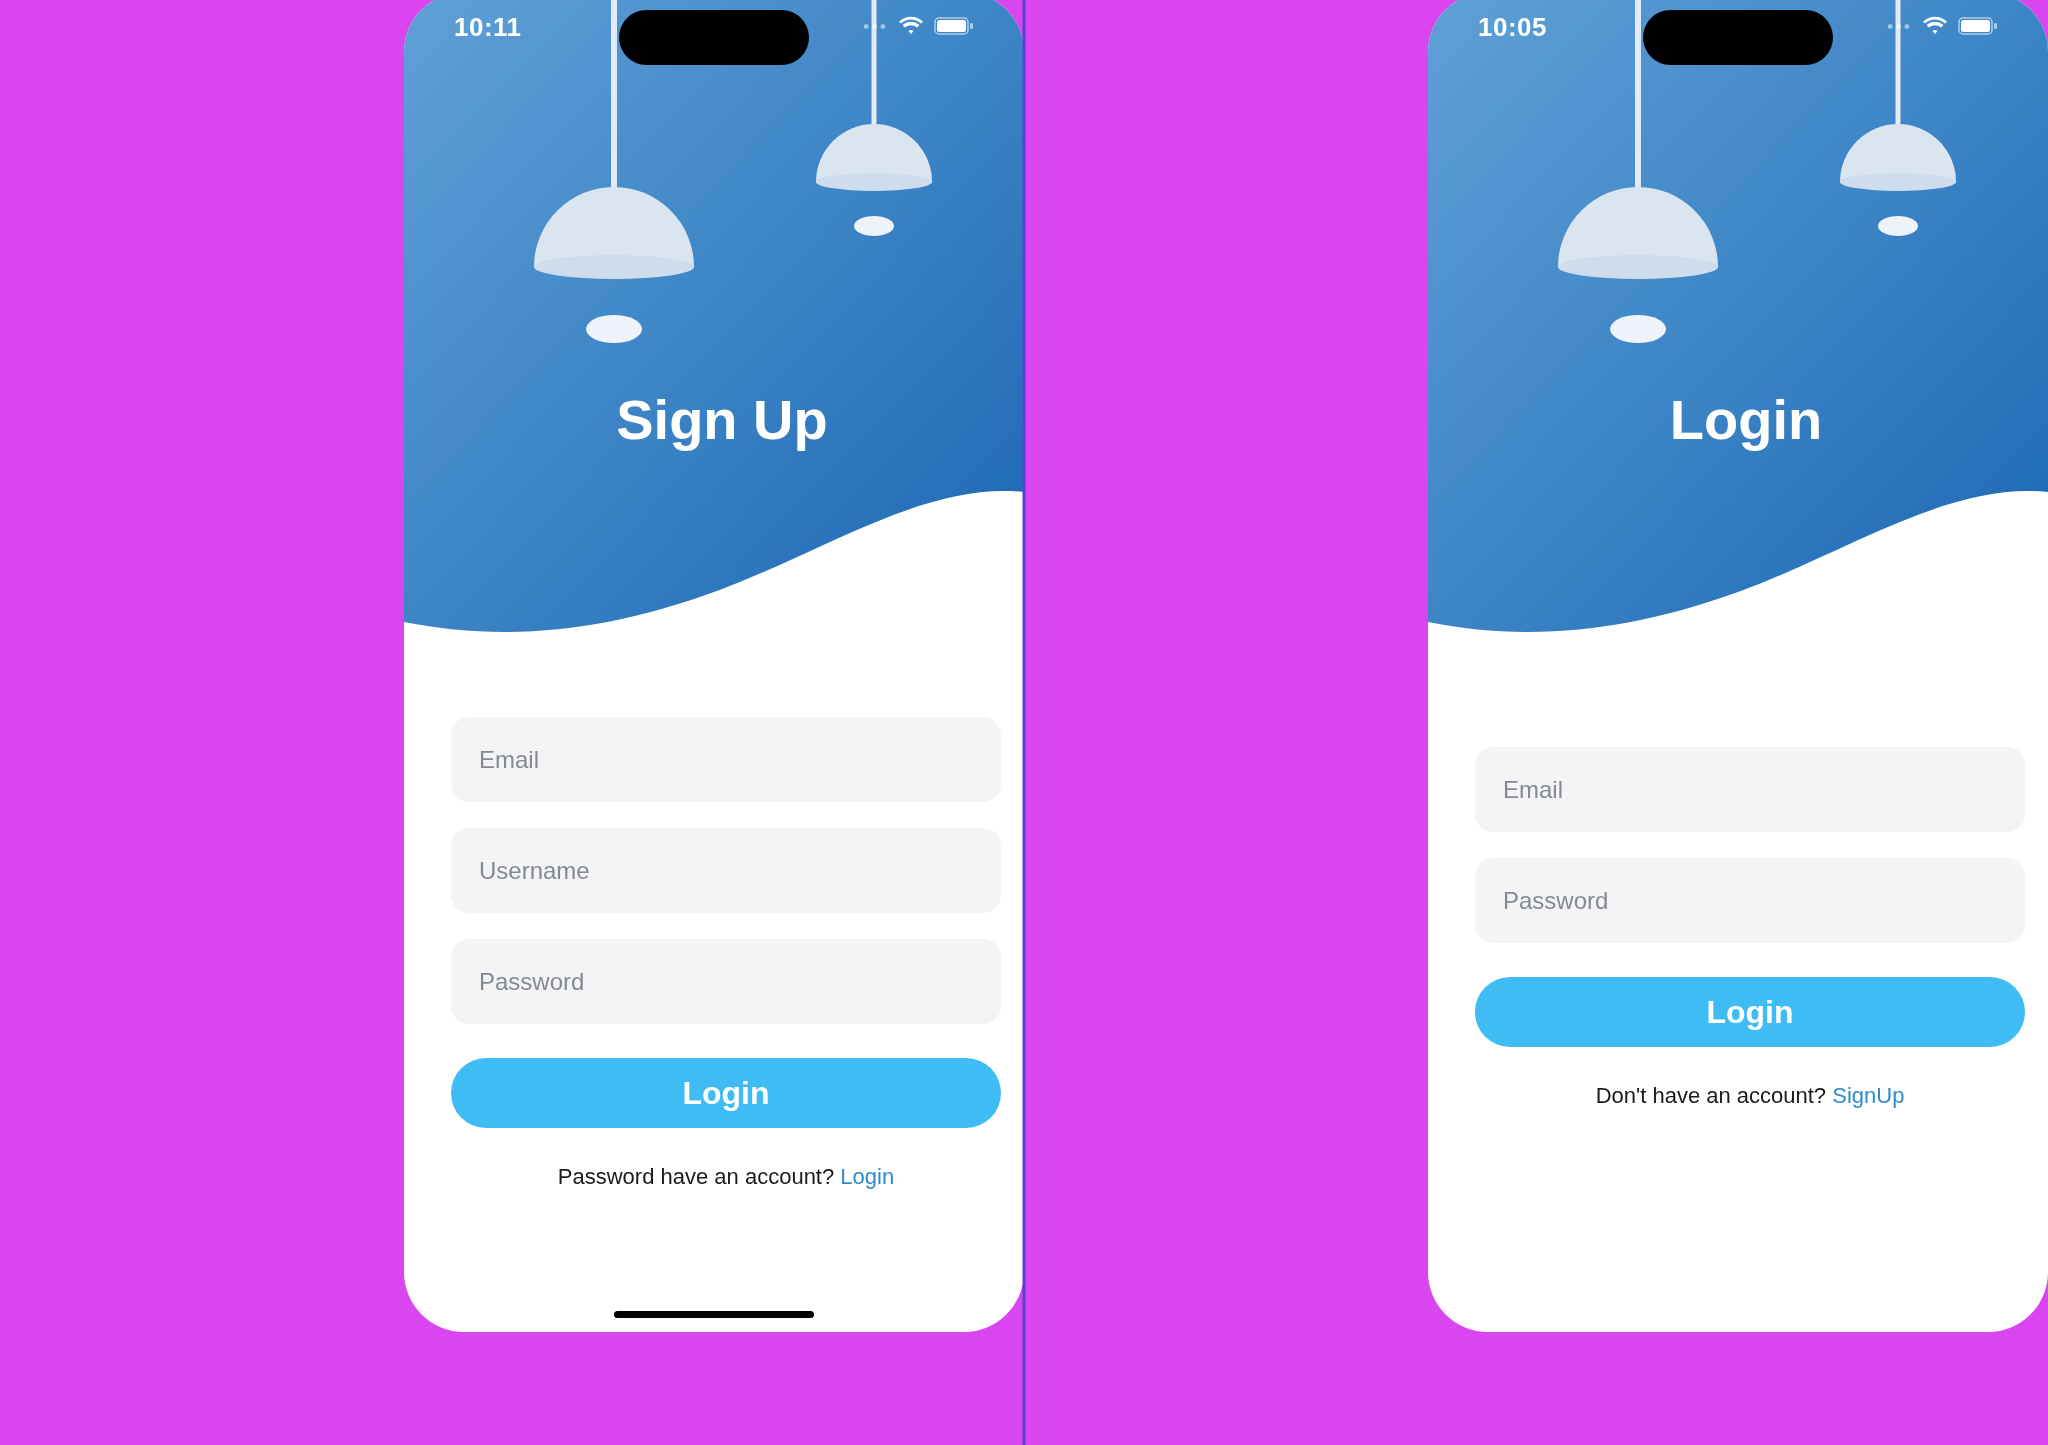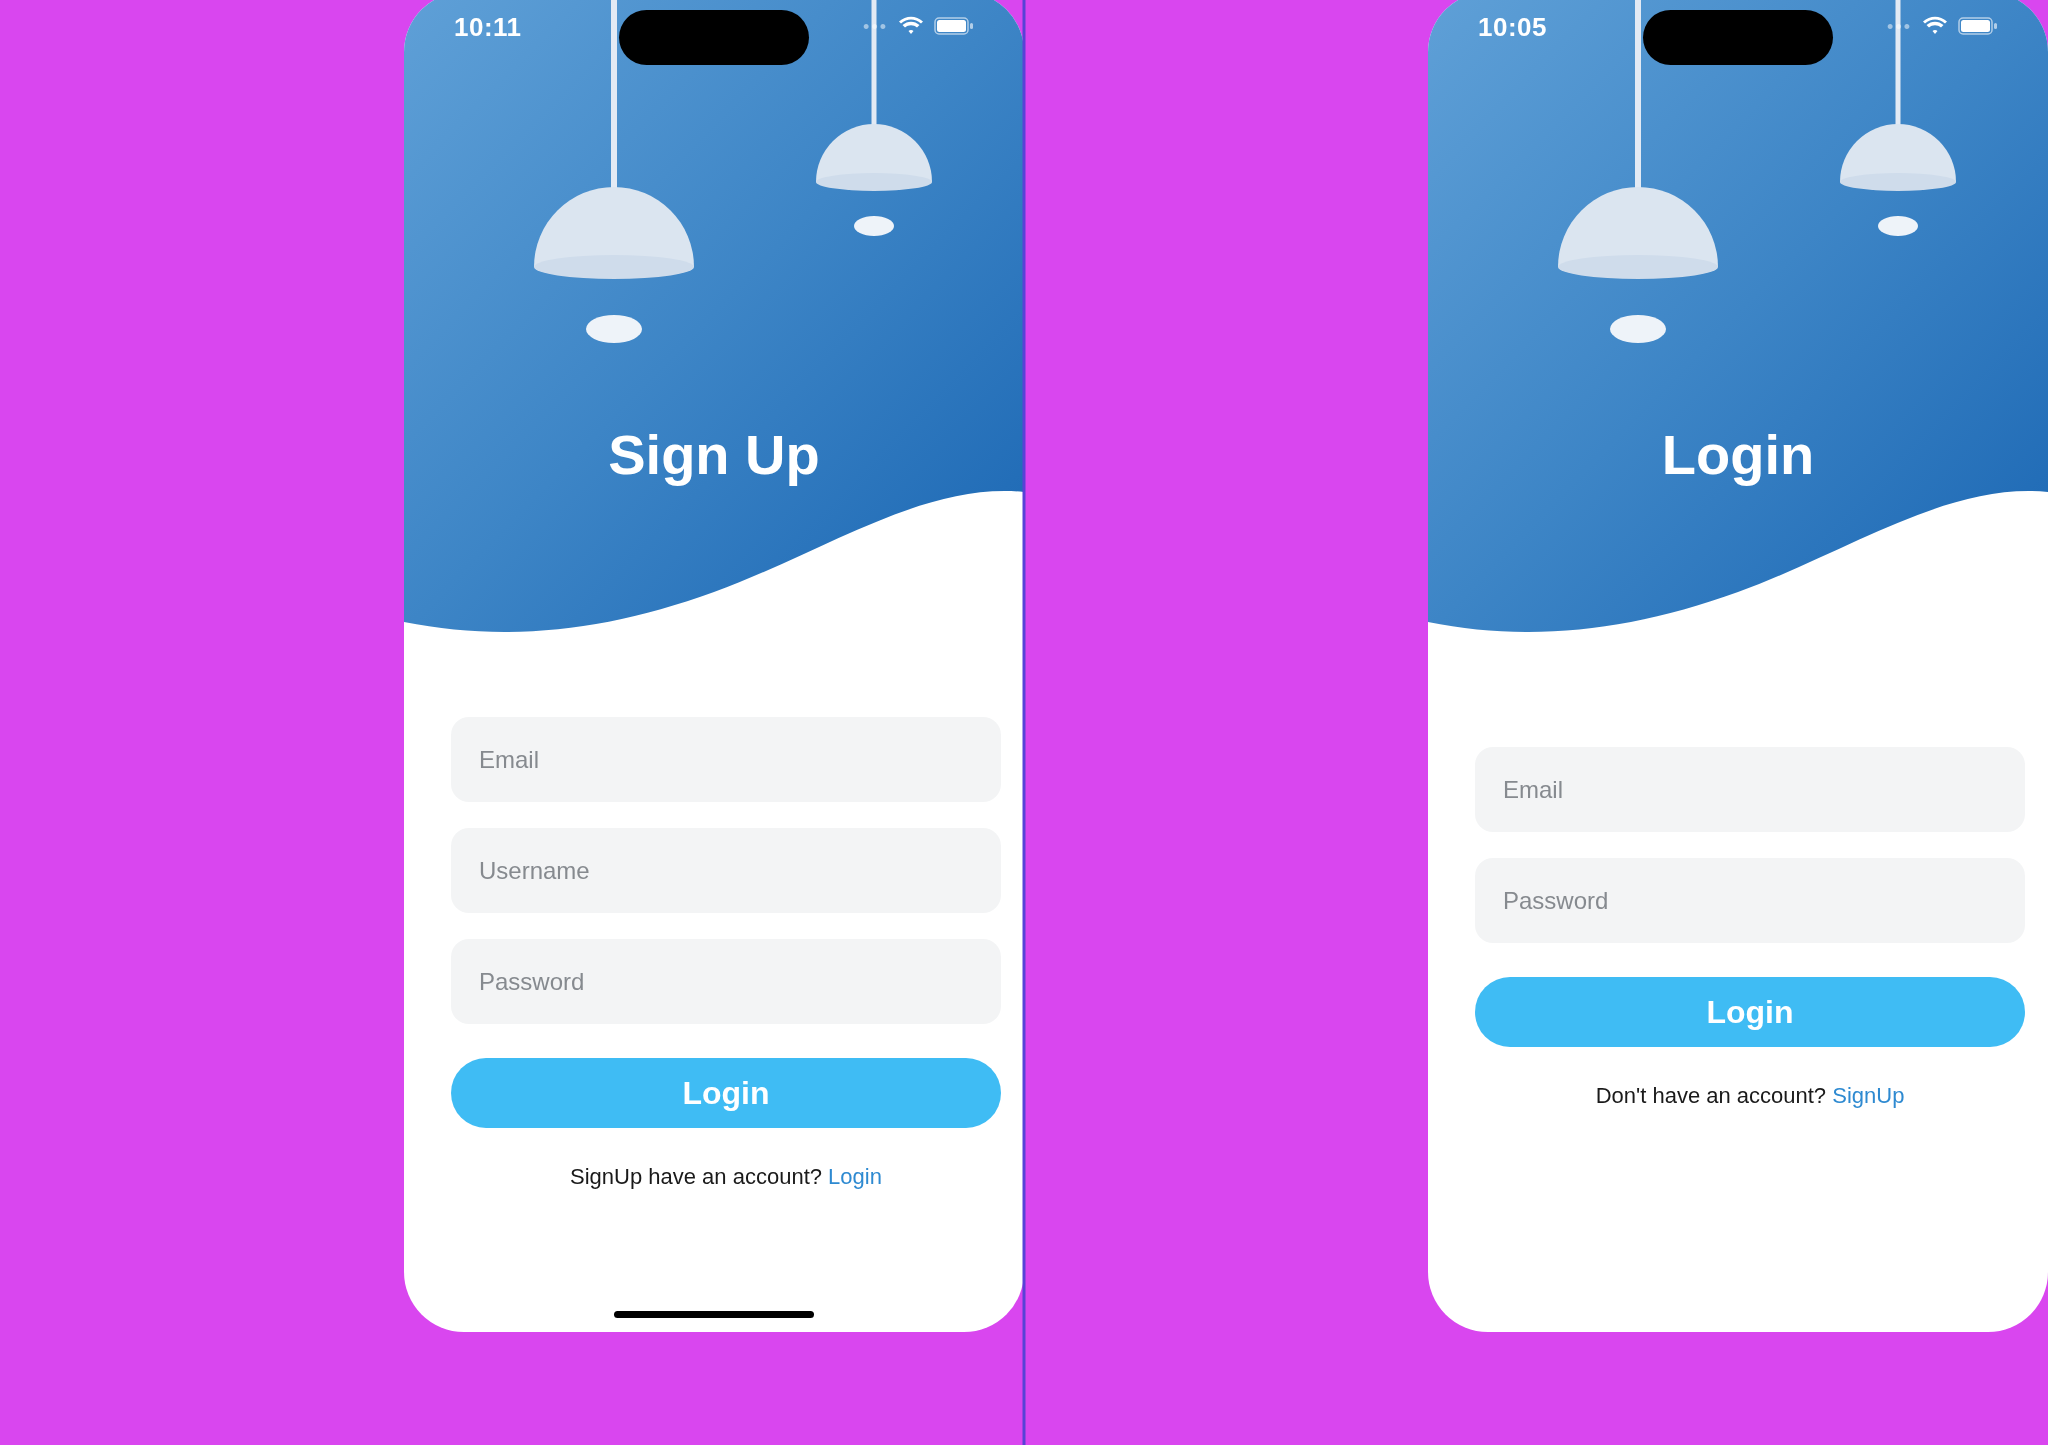--- a/index.html
+++ b/index.html
@@ -128,28 +128,27 @@
     }
 
     .lamp {
       position: absolute;
       z-index: 10;
     }
 
     .page-title {
       position: absolute;
       top: 395px;
-      left: 0;
+      left: 8px;
       width: 100%;
       text-align: center;
       font-size: 56px;
       font-weight: 700;
       color: #ffffff;
       z-index: 12;
-      margin-top: 35px;
     }
 
     .form-container {
       position: absolute;
       top: 725px;
       left: 12px;
       width: 100%;
       padding: 0 35px;
       z-index: 5;
     }
@@ -273,21 +272,21 @@
       </div>
 
       <h1 class="page-title">Sign Up</h1>
 
       <div class="form-container">
         <input class="input-field" type="text" placeholder="Email" style="">
         <input class="input-field" type="text" placeholder="Username" style="">
         <input class="input-field" type="password" placeholder="Password" style="">
         <button class="primary-button">Login</button>
         <div class="footer-text">
-          <span>SignUp have an account? </span><span class="footer-link">Login</span>
+          <span>Password have an account? </span><span class="footer-link">Login</span>
         </div>
       </div>
 
       <div class="home-indicator"></div>
     </div>
   </div>
 
   <div class="half">
     <div class="phone phone-right">
 

